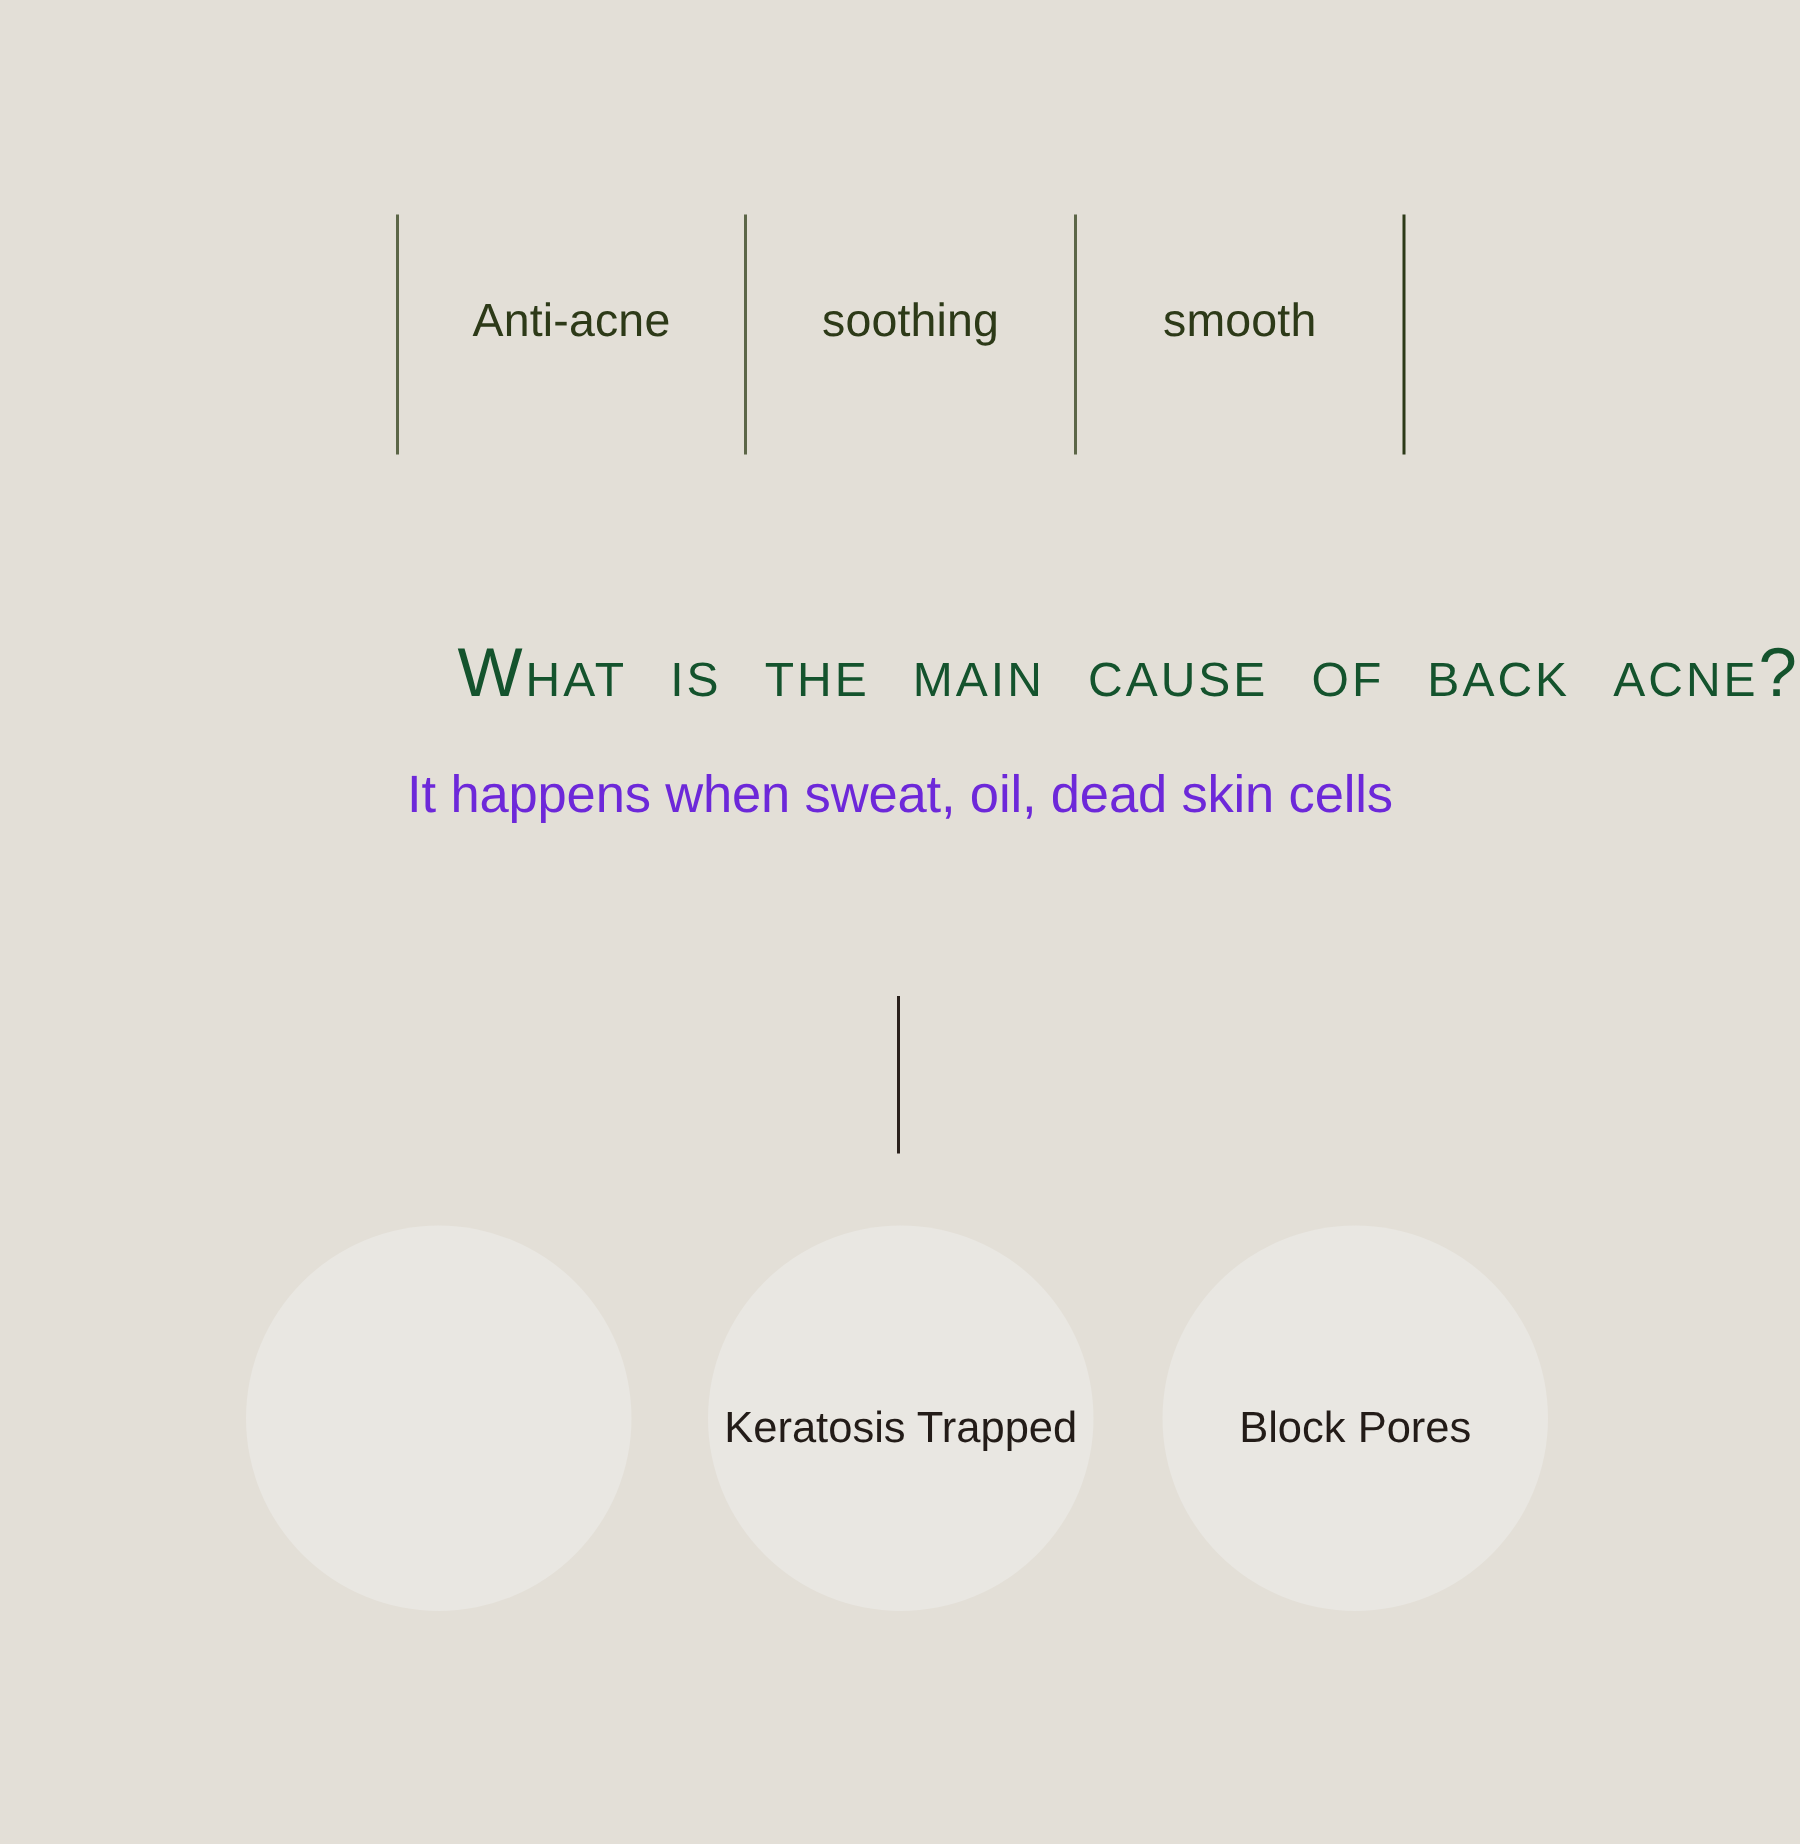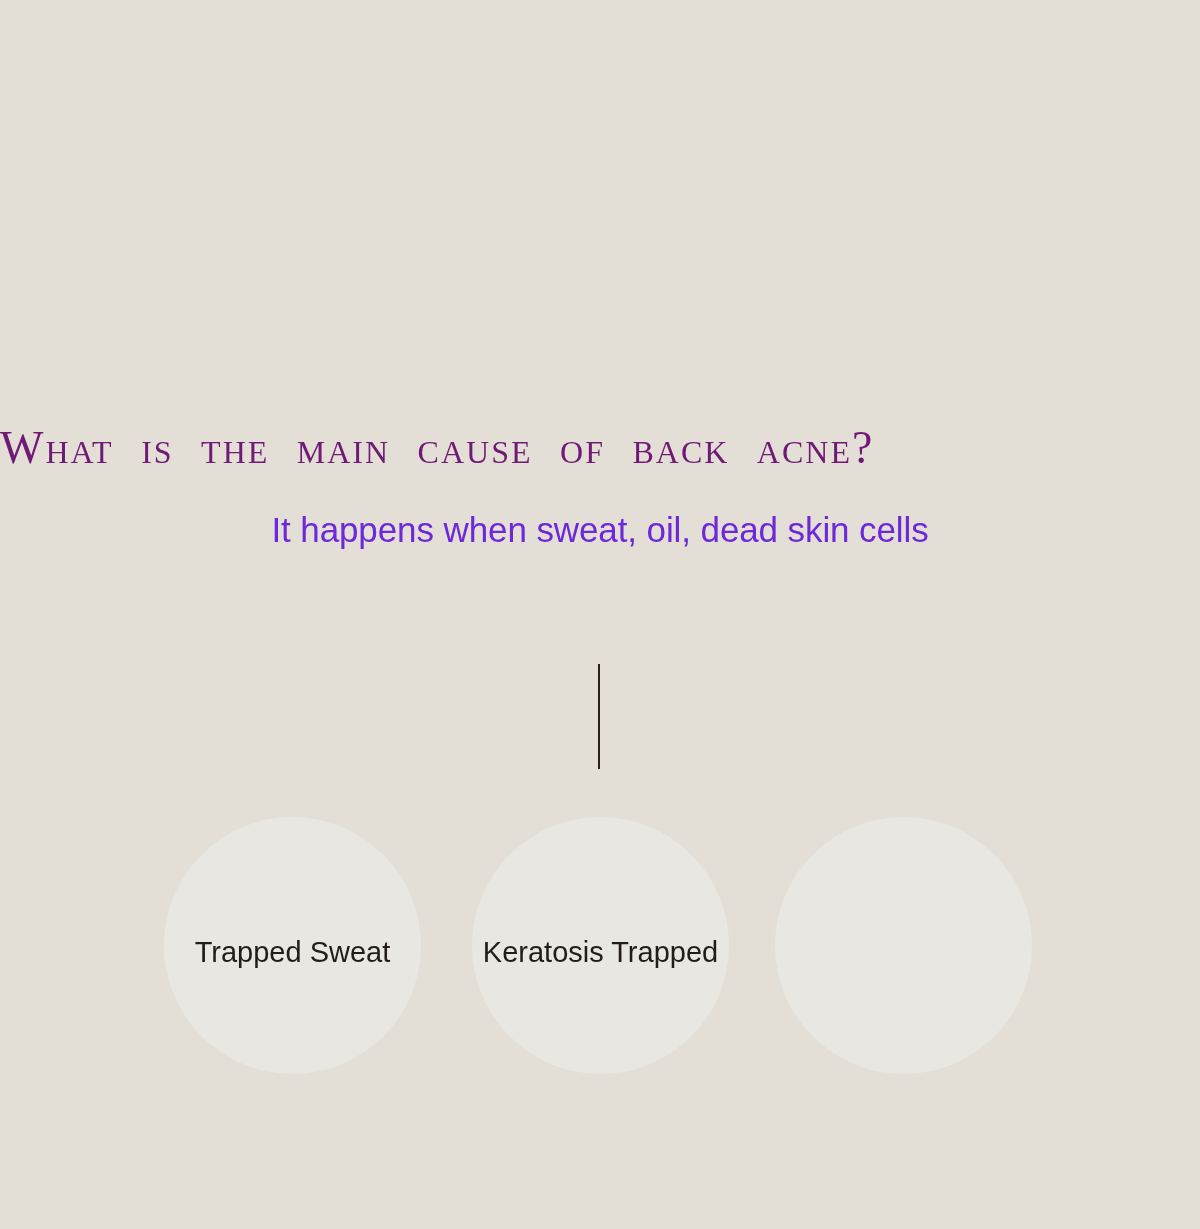--- a/index.html
+++ b/index.html
@@ -58,23 +58,23 @@
   .tag-label.t1 { left: 266px; width: 230px; }
   .tag-label.t2 { left: 498px; width: 218px; }
   .tag-label.t3 { left: 718px; width: 217px; }
 
   
   .headline {
     position: absolute;
     left: 0;
     top: 418px;
     width: 1200px;
-    text-align: left;
-    color: #701a75;
-    font-family: Liberation Serif, serif;
+    text-align: right;
+    color: #14532d;
+    font-family: Liberation Sans, sans-serif;
     font-size: 46px;
     font-weight: 400;
     font-variant: small-caps;
     letter-spacing: 2.0px;
     word-spacing: 14px;
     line-height: 60px;
     white-space: nowrap;
   }
 
   
@@ -137,31 +137,41 @@
   }
   .circle-label.l1 { left: 134px; width: 317px; }
   .circle-label.l2 { left: 442px; width: 317px; }
   .circle-label.l3 { left: 745px; width: 317px; }
 </style>
 </head>
 <body>
 
 <div class="page">
 
+  <div class="tag-row">
+    <div class="tag-divider d1"></div>
+    <div class="tag-divider d2"></div>
+    <div class="tag-divider d3"></div>
+    <div class="tag-divider d4"></div>
+
+    <div class="tag-label t1">Anti-acne</div>
+    <div class="tag-label t2">soothing</div>
+    <div class="tag-label t3">smooth</div>
+  </div>
 
   <div class="headline">What is the main cause of back acne?</div>
 
   <div class="body-copy">
     <span class="line">It happens when sweat, oil, dead skin cells</span>
   </div>
 
   <div class="connector"></div>
 
   <div class="circle-row">
     <div class="circle c1"></div>
     <div class="circle c2"></div>
     <div class="circle c3"></div>
 
-    <div class="circle-label l1">Trapped Sweat</div>
     <div class="circle-label l2">Keratosis Trapped</div>
+    <div class="circle-label l3">Block Pores</div>
   </div>
 
 </div>
 
 </body></html>

